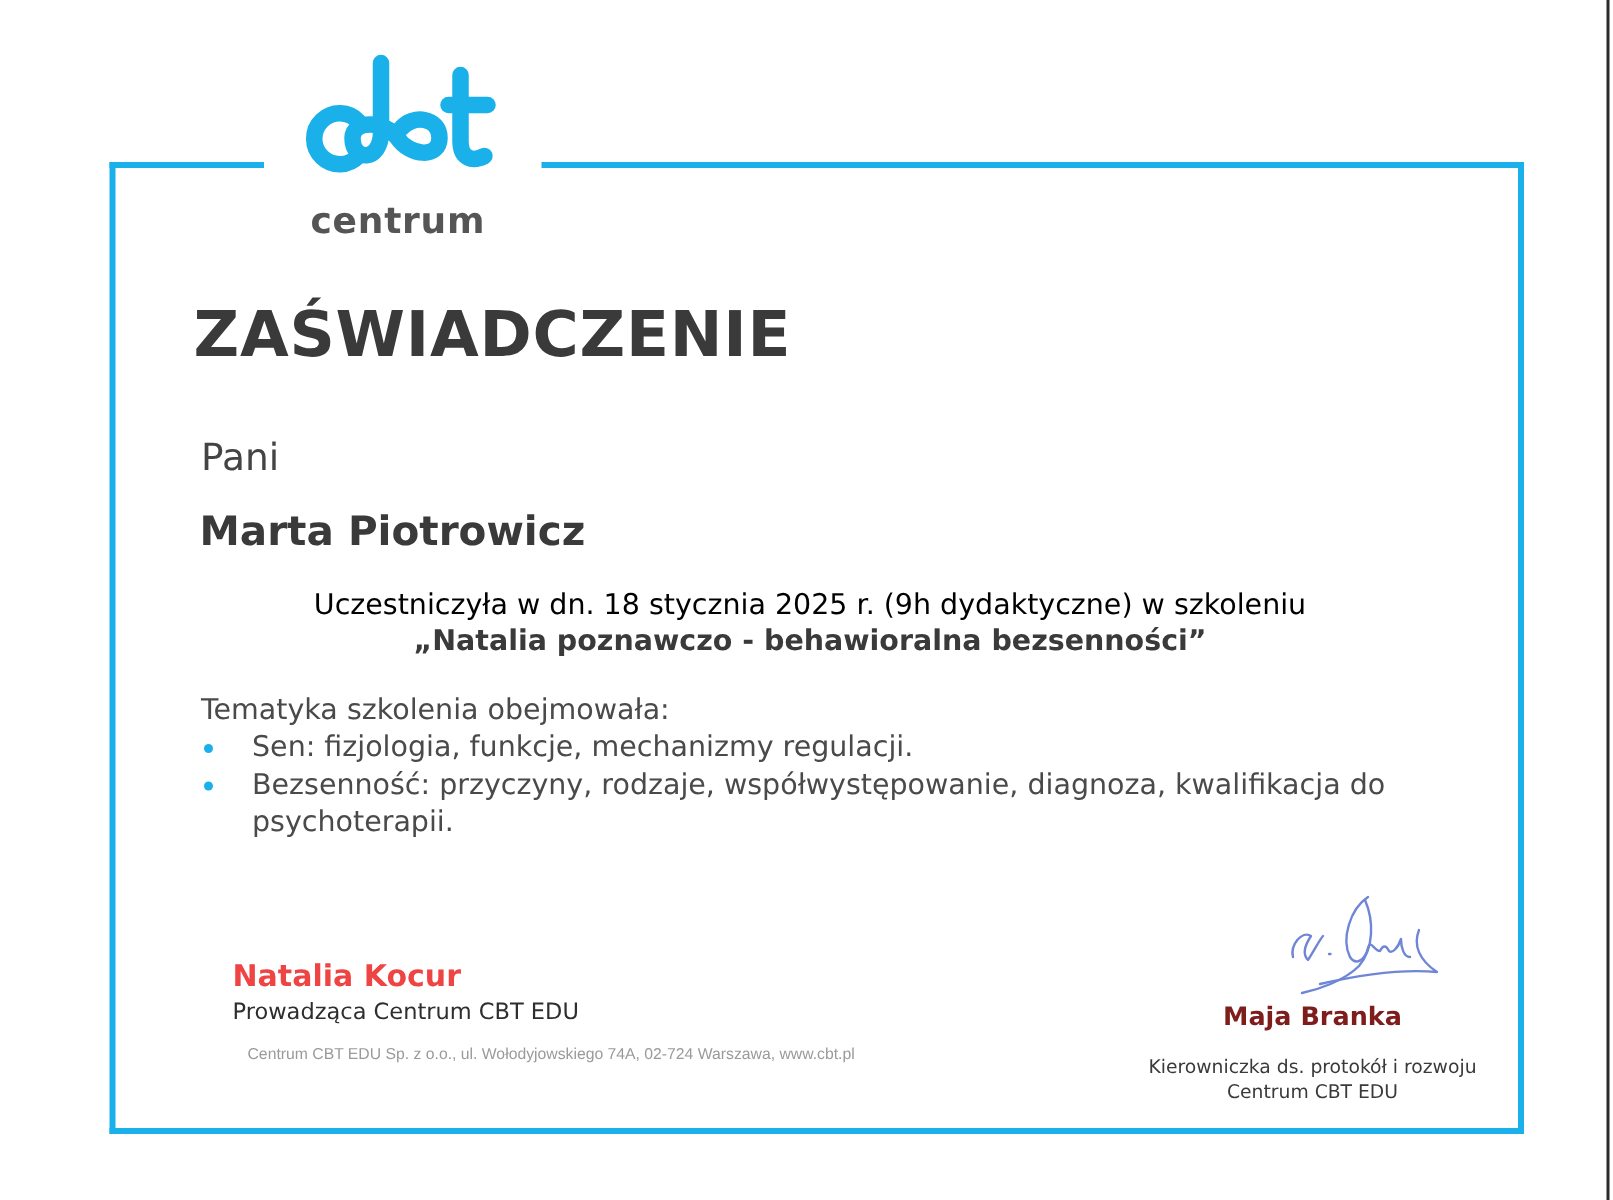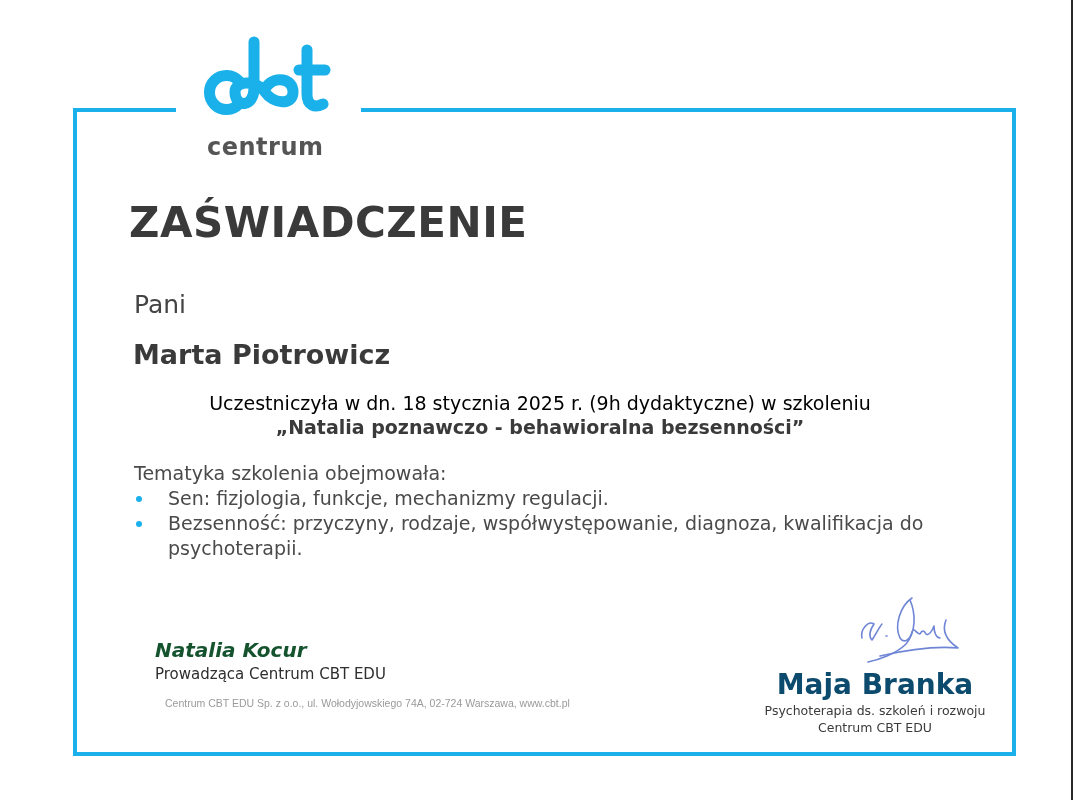--- a/index.html
+++ b/index.html
@@ -134,22 +134,21 @@
       border-radius: 50%;
       background: #1ab0ea;
     }
 
     .signer-left-name {
       position: absolute;
       left: 155px;
       top: 638px;
       font-weight: bold;
       font-size: 20px;
-      color: #14532d;
-      font-style: italic;
+      color: #ef4444;
     }
     .signer-left-role {
       position: absolute;
       left: 155px;
       top: 665px;
       font-size: 15px;
       color: #2e2e2e;
     }
     .company-footer {
       position: absolute;
@@ -167,22 +166,22 @@
       width: 120px;
       height: 80px;
     }
     .signer-right-name {
       position: absolute;
       left: 760px;
       top: 668px;
       width: 230px;
       text-align: center;
       font-weight: bold;
-      font-size: 28px;
-      color: #0c4a6e;
+      font-size: 17px;
+      color: #7f1d1d;
     }
     .signer-right-role {
       position: absolute;
       left: 745px;
       top: 702px;
       width: 260px;
       text-align: center;
       font-size: 12.5px;
       color: #3a3a3a;
       line-height: 17px;
@@ -246,15 +245,15 @@
       <path d="M 36 46 L 37 46"></path>
       <path d="M 62 8 C 50 16, 44 36, 50 48 C 54 54, 60 50, 62 42 C 64 36, 66 44, 70 44 C 72 40, 74 40, 76 44 C 78 46, 82 42, 84 36 C 84 42, 86 48, 90 48"></path>
       <path d="M 60 10 C 66 24, 66 42, 56 54 C 46 64, 28 70, 18 72"></path>
       <path d="M 30 66 C 56 60, 86 56, 108 58 C 96 50, 92 40, 96 30"></path>
     </g>
   </svg>
 </div>
 
 <div class="signer-right-name">Maja Branka</div>
 <div class="signer-right-role">
-  <div>Psychoterapia ds. szkoleń i rozwoju</div>
+  <div>Kierowniczka ds. protokół i rozwoju</div>
   <div>Centrum CBT EDU</div>
 </div>
 
 </body></html>

